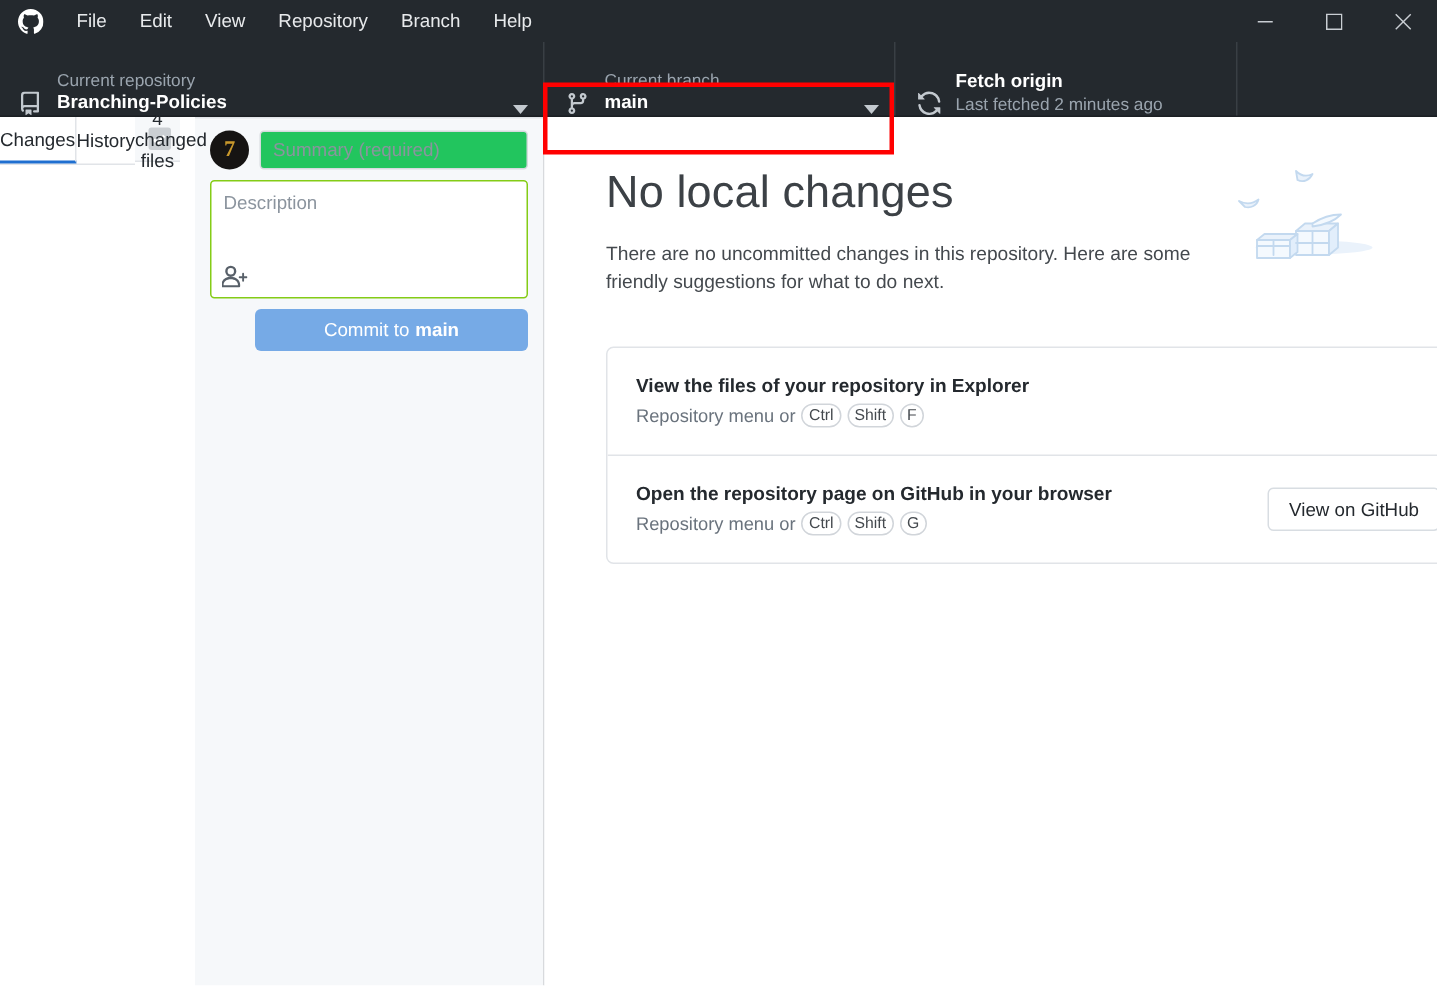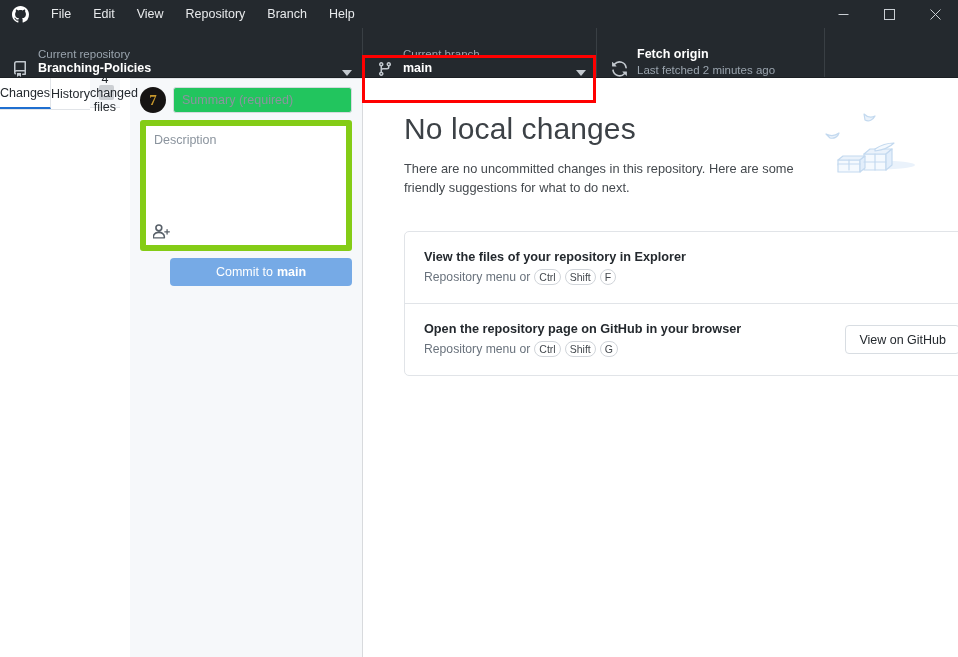--- a/index.html
+++ b/index.html
@@ -93,21 +93,21 @@
     overflow: hidden;
   }
   .avatar span { font-family: "Liberation Serif", serif; font-size: 15px; font-weight: bold; color: #c8982c; line-height: 1; }
   .summary-input {
     flex: 1 1 auto; height: 26px; border: 1px solid #d6dade; border-radius: 3px;
     background: #22c55e; font-size: 12.5px; color: #24292e; padding: 0 8px;
     font-family: "Liberation Sans", sans-serif;
   }
   .summary-input::placeholder { color: #8b949e; }
   .desc-wrap {
-    position: relative; height: 131px; border: 6px solid #84cc16; border-radius: 3px;
+    position: relative; height: 79px; border: 1px solid #84cc16; border-radius: 3px;
     background: #ffffff; overflow: hidden;
   }
   .desc-input {
     width: 100%; height: 78px; border: 0; outline: none; resize: none;
     font-size: 12.5px; color: #24292e; padding: 7px 8px 0 8px;
     font-family: "Liberation Sans", sans-serif; background: transparent;
   }
   .desc-input::placeholder { color: #8b949e; }
   .coauthor { position: absolute; left: 7px; bottom: 6px; width: 20px; height: 18px; display:flex; align-items:center; }
   .coauthor svg { fill: #586069; }

